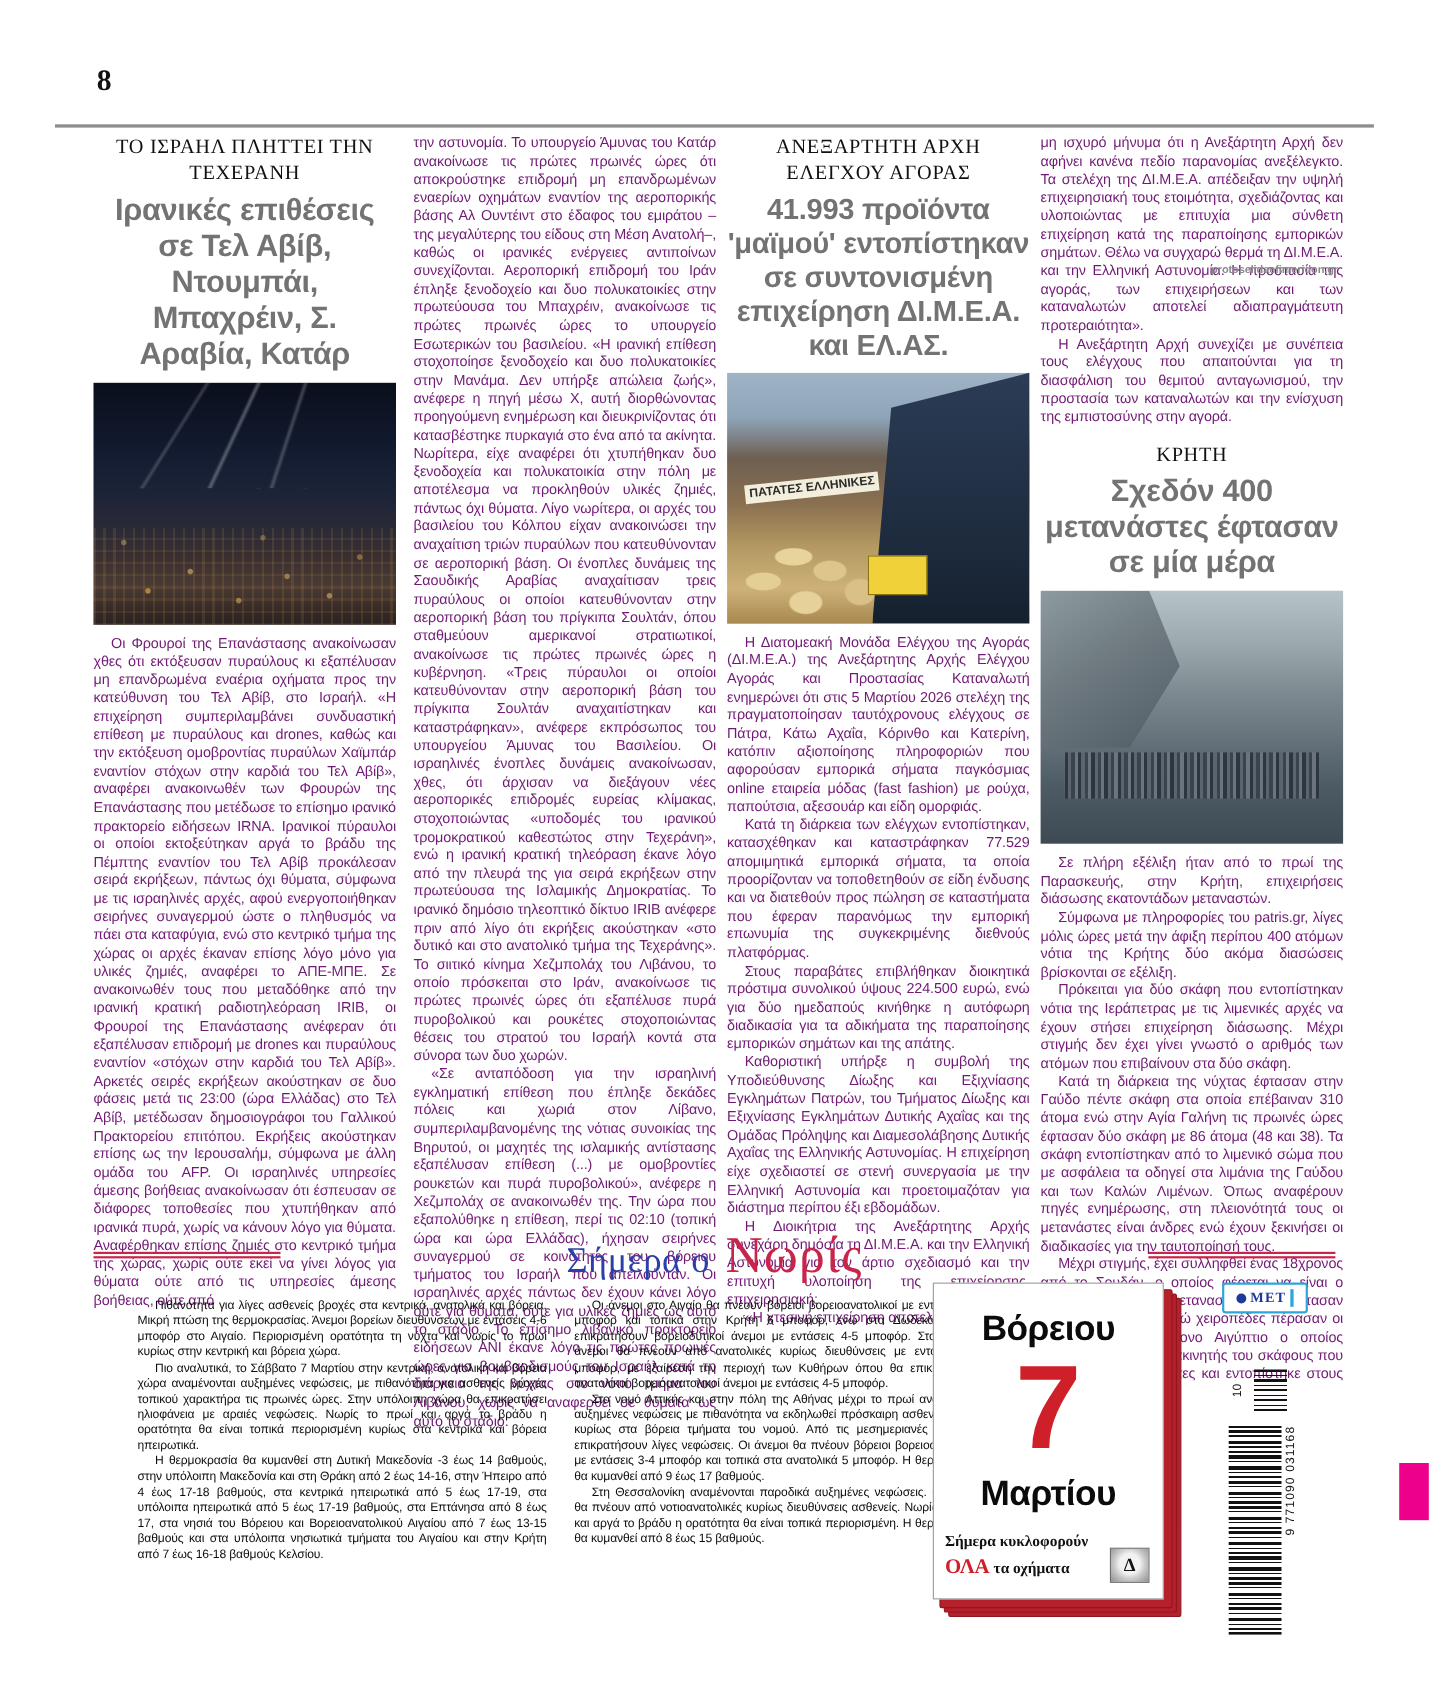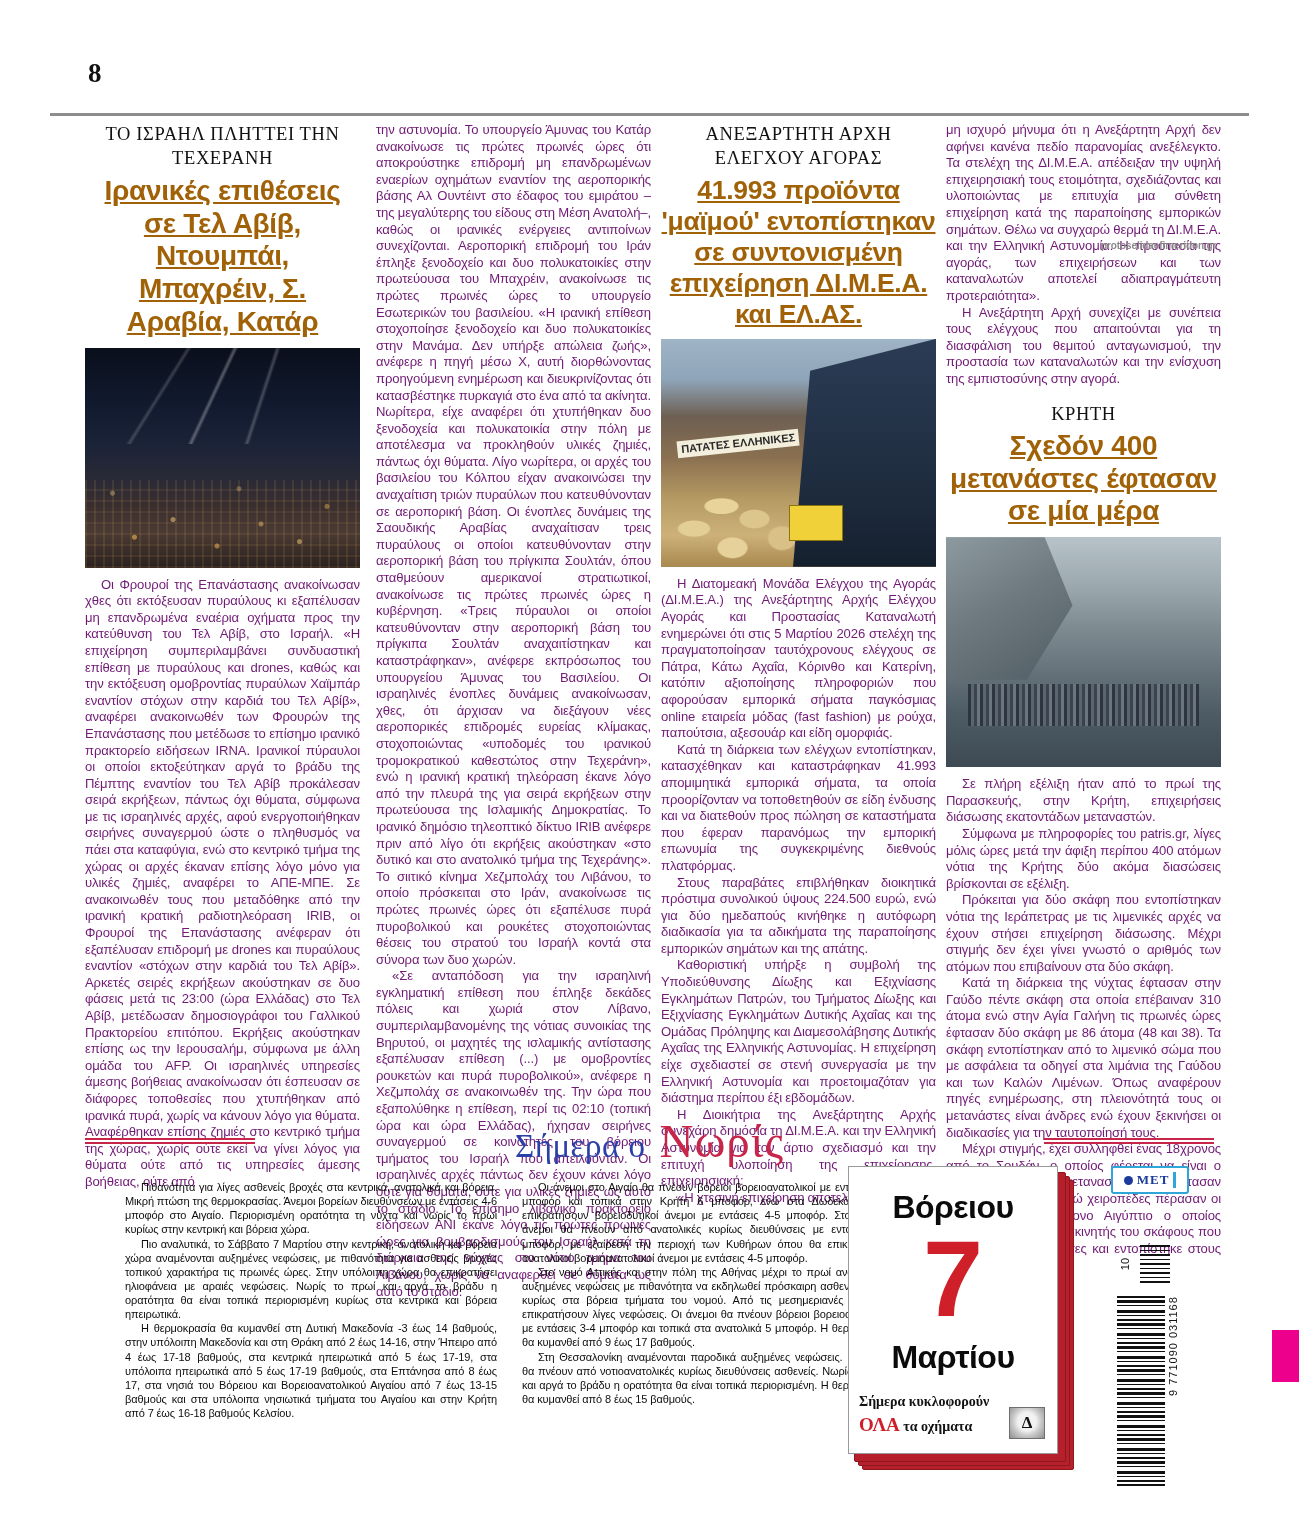--- a/index.html
+++ b/index.html
@@ -90,24 +90,23 @@
     line-height: 1.32;
     letter-spacing: 0.6px;
     margin-bottom: 4px;
   }
   .headline {
     font-family: "Liberation Sans", sans-serif;
     font-weight: bold;
     font-size: 28px;
     line-height: 1.17;
     text-align: center;
-    color: #a16207;
+    color: #737373;
     letter-spacing: -0.3px;
     margin-bottom: 9px;
-    text-decoration: underline;
   }
   .headline.smaller { font-size: 26.5px; }
 
   .photo {
     width: 275px;
     margin-bottom: 9px;
     position: relative;
     overflow: hidden;
   }
 
@@ -459,21 +458,21 @@
 
   <div class="news-col" id="col3">
     <div class="kicker">ΑΝΕΞΑΡΤΗΤΗ ΑΡΧΗ ΕΛΕΓΧΟΥ ΑΓΟΡΑΣ</div>
     <div class="headline smaller">41.993 προϊόντα 'μαϊμού' εντοπίστηκαν σε συντονισμένη επιχείρηση ΔΙ.Μ.Ε.Α. και ΕΛ.ΑΣ.</div>
     <div class="photo photo-market">
       <div class="mk-label">ΠΑΤΑΤΕΣ ΕΛΛΗΝΙΚΕΣ</div>
       <div class="mk-tag"></div>
     </div>
     <div class="body-text">
       <p>Η Διατομεακή Μονάδα Ελέγχου της Αγοράς (ΔΙ.Μ.Ε.Α.) της Ανεξάρτητης Αρχής Ελέγχου Αγοράς και Προστασίας Καταναλωτή ενημερώνει ότι στις 5 Μαρτίου 2026 στελέχη της πραγματοποίησαν ταυτόχρονους ελέγχους σε Πάτρα, Κάτω Αχαΐα, Κόρινθο και Κατερίνη, κατόπιν αξιοποίησης πληροφοριών που αφορούσαν εμπορικά σήματα παγκόσμιας online εταιρεία μόδας (fast fashion) με ρούχα, παπούτσια, αξεσουάρ και είδη ομορφιάς.</p>
-      <p>Κατά τη διάρκεια των ελέγχων εντοπίστηκαν, κατασχέθηκαν και καταστράφηκαν 41.993 απομιμητικά εμπορικά σήματα, τα οποία προορίζονταν να τοποθετηθούν σε είδη ένδυσης και να διατεθούν προς πώληση σε καταστήματα που έφεραν παρανόμως την εμπορική επωνυμία της συγκεκριμένης διεθνούς πλατφόρμας.</p>
+      <p>Κατά τη διάρκεια των ελέγχων εντοπίστηκαν, κατασχέθηκαν και καταστράφηκαν 77.529 απομιμητικά εμπορικά σήματα, τα οποία προορίζονταν να τοποθετηθούν σε είδη ένδυσης και να διατεθούν προς πώληση σε καταστήματα που έφεραν παρανόμως την εμπορική επωνυμία της συγκεκριμένης διεθνούς πλατφόρμας.</p>
       <p>Στους παραβάτες επιβλήθηκαν διοικητικά πρόστιμα συνολικού ύψους 224.500 ευρώ, ενώ για δύο ημεδαπούς κινήθηκε η αυτόφωρη διαδικασία για τα αδικήματα της παραποίησης εμπορικών σημάτων και της απάτης.</p>
       <p>Καθοριστική υπήρξε η συμβολή της Υποδιεύθυνσης Δίωξης και Εξιχνίασης Εγκλημάτων Πατρών, του Τμήματος Δίωξης και Εξιχνίασης Εγκλημάτων Δυτικής Αχαΐας και της Ομάδας Πρόληψης και Διαμεσολάβησης Δυτικής Αχαΐας της Ελληνικής Αστυνομίας. Η επιχείρηση είχε σχεδιαστεί σε στενή συνεργασία με την Ελληνική Αστυνομία και προετοιμαζόταν για διάστημα περίπου έξι εβδομάδων.</p>
       <p>Η Διοικήτρια της Ανεξάρτητης Αρχής συνεχάρη δημόσια τη ΔΙ.Μ.Ε.Α. και την Ελληνική Αστυνομία για τον άρτιο σχεδιασμό και την επιτυχή υλοποίηση της επιχείρησης, επιχειρησιακή:</p>
       <p>«Η χτεσινή επιχείρηση αποτελεί ένα ακό-</p>
     </div>
   </div>
 
   <div class="news-col" id="col4">
     <div class="body-text">
       <p class="noind">μη ισχυρό μήνυμα ότι η Ανεξάρτητη Αρχή δεν αφήνει κανένα πεδίο παρανομίας ανεξέλεγκτο. Τα στελέχη της ΔΙ.Μ.Ε.Α. απέδειξαν την υψηλή επιχειρησιακή τους ετοιμότητα, σχεδιάζοντας και υλοποιώντας με επιτυχία μια σύνθετη επιχείρηση κατά της παραποίησης εμπορικών σημάτων. Θέλω να συγχαρώ θερμά τη ΔΙ.Μ.Ε.Α. και την Ελληνική Αστυνομία. Η προστασία της αγοράς, των επιχειρήσεων και των καταναλωτών αποτελεί αδιαπραγμάτευτη προτεραιότητα».</p>

